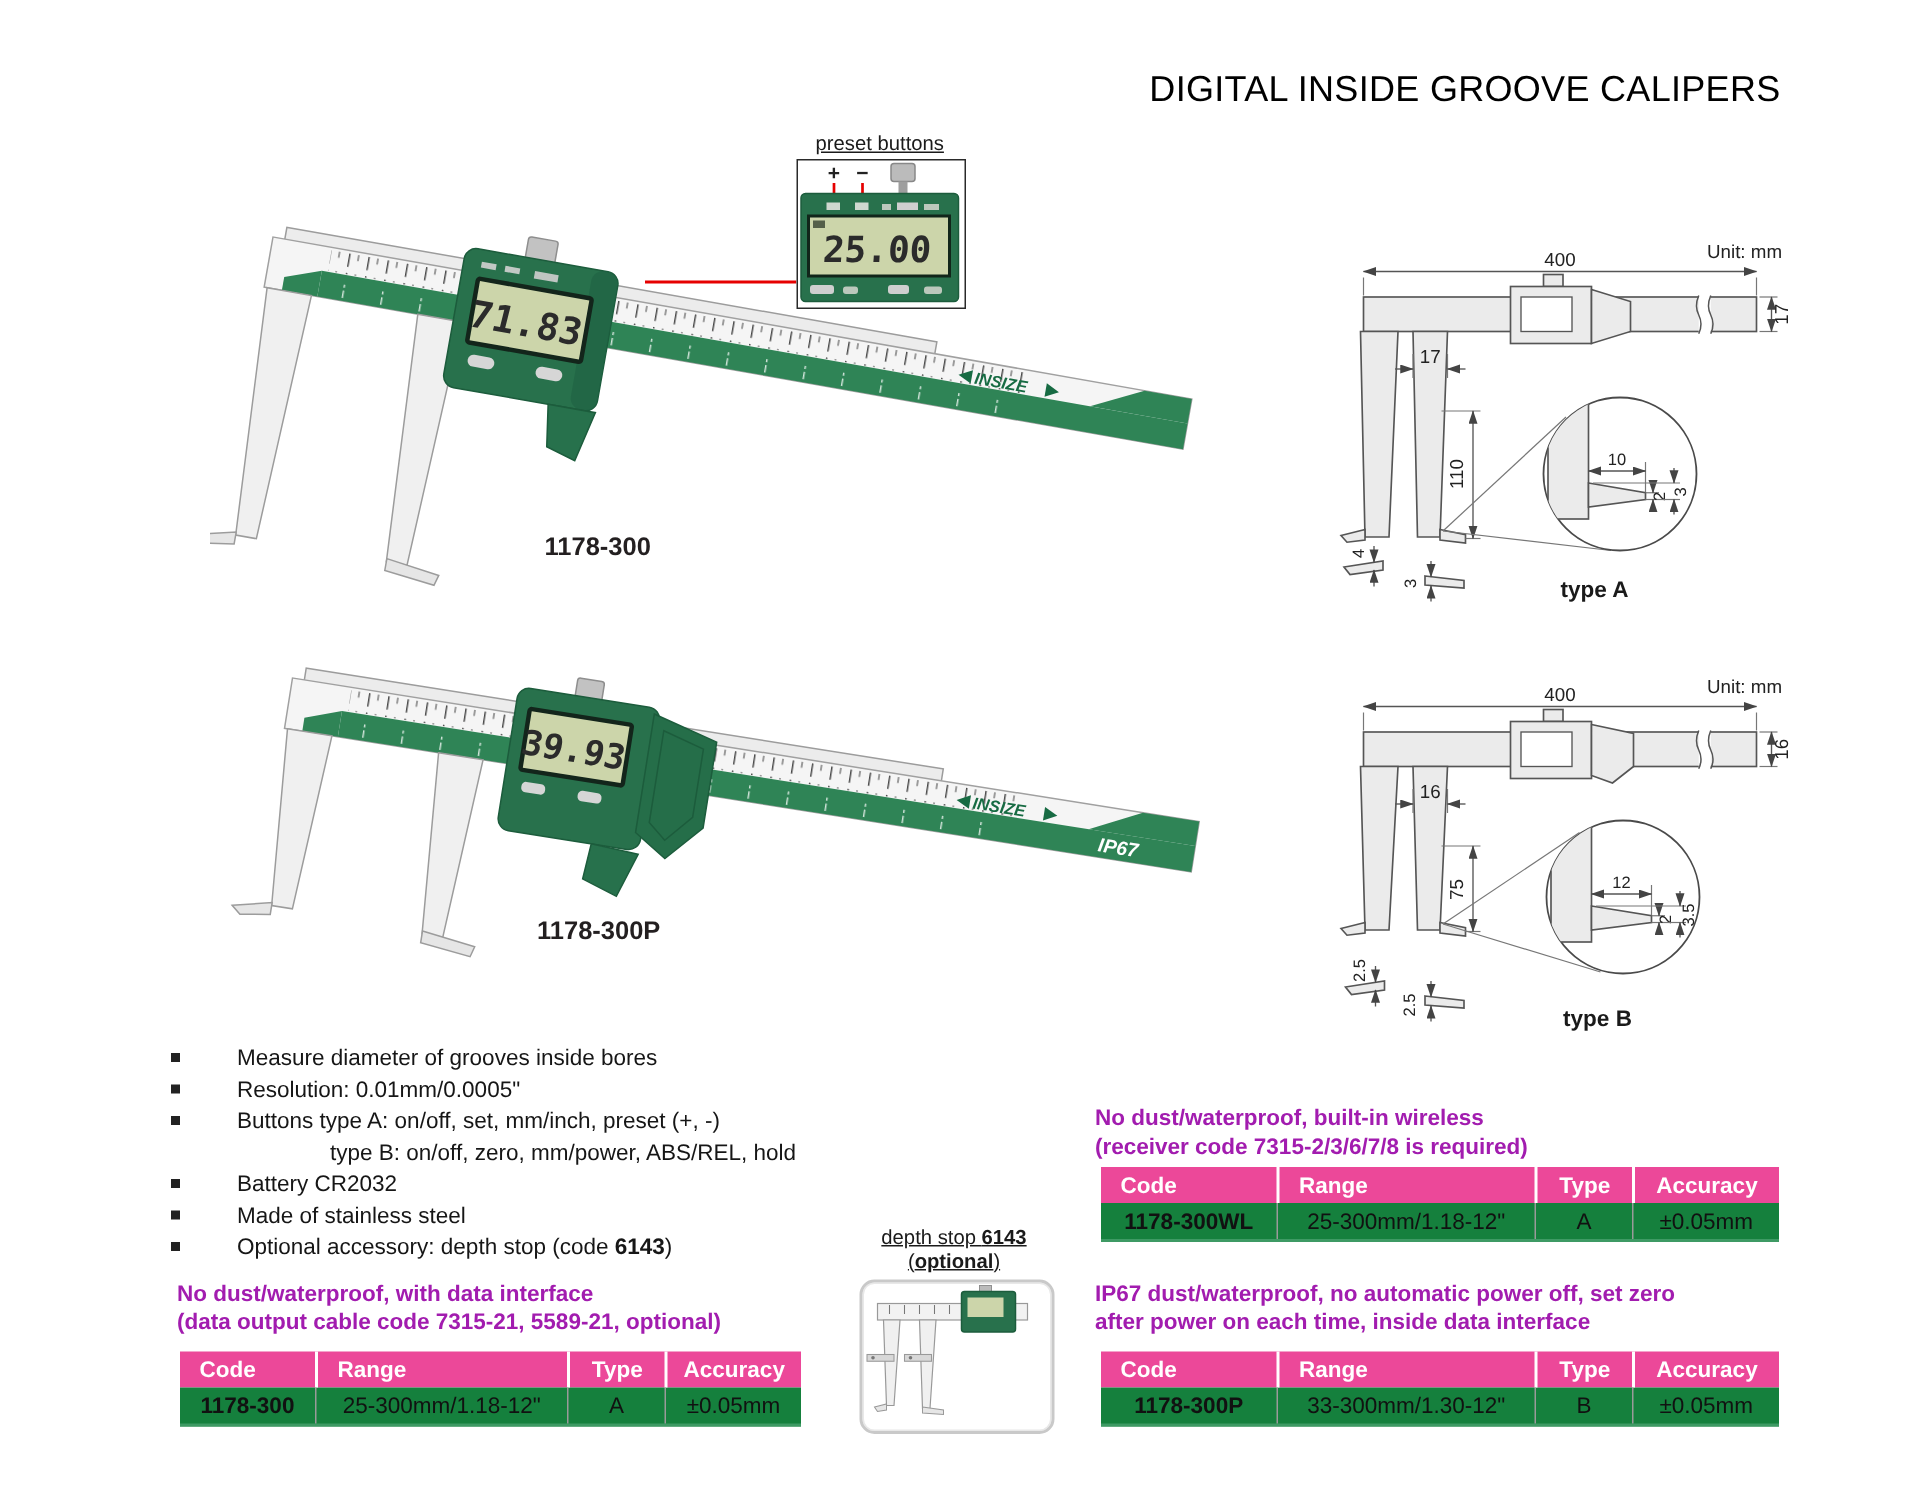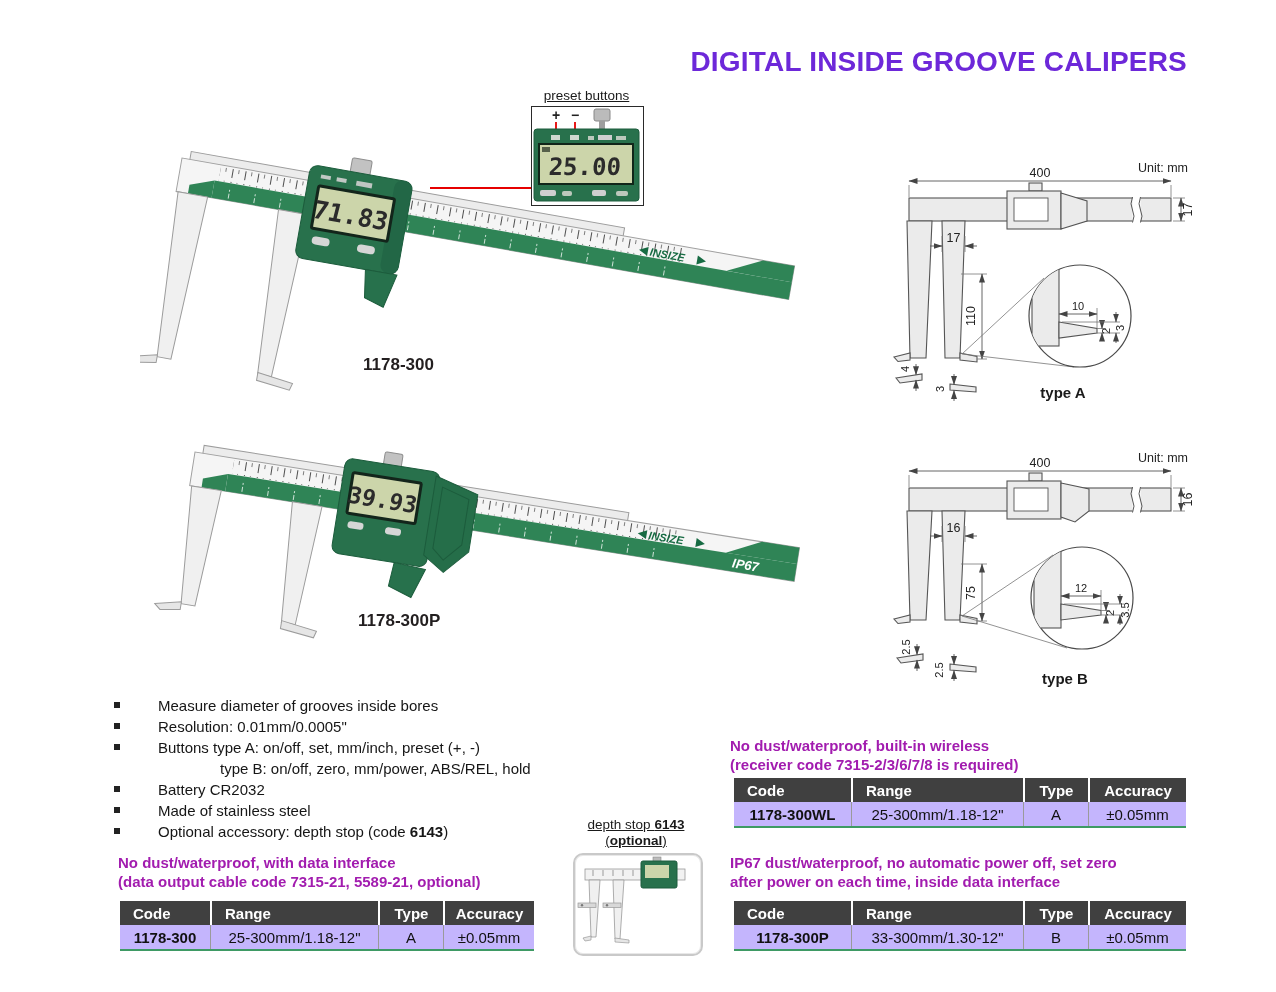--- a/index.html
+++ b/index.html
@@ -1,38 +1,38 @@
 <!DOCTYPE html>
 <html><head>
 <meta charset="utf-8">
 <style>
   html,body { margin:0; padding:0; background:#fff; }
   .page { position:relative; width:1276px; height:992px; background:#ffffff;
           font-family:"Liberation Sans", sans-serif; color:#1a1a1a; overflow:hidden; }
   .abs { position:absolute; }
-  .page-title { font-size:28px; font-weight:bold; color:#6d28d9; letter-spacing:0.2px; }
+  .page-title { font-size:24px; font-weight:normal; color:#000000; letter-spacing:0.2px; }
   .model-label { font-size:17px; font-weight:bold; color:#231f20; }
   .small-label { font-size:13.5px; color:#1a1a1a; text-align:center; line-height:16px;text-decoration:underline; }
   .red-line { height:2px; background:#e60000; }
 
   
   .features { width:500px; font-size:15px; line-height:21px; color:#161616; }
   .feat { display:flex; align-items:flex-start;gap:28px; }
   .sq { flex:0 0 auto; width:6px; height:6px; background:#222; margin:7px 10px 0 0; }
   .indent { padding-left:62px; }
 
   
   .cat-title { font-size:15px; font-weight:bold; line-height:18.5px; color:#a21caf; }
   .cat-table { font-size:15px; }
-  .thead { display:flex; background:#404040; color:#fff; font-weight:bold; }
+  .thead { display:flex; background:#ec4899; color:#fff; font-weight:bold; }
   .thead .c { height:24px; display:flex; align-items:center; box-sizing:border-box; }
   .thead .c.pad { padding-left:13px; }
   .thead .c.ctr { justify-content:center; }
   .thead .c + .c { border-left:2px solid #fff; }
-  .trow { display:flex; background:#c4b5fd; color:#111; border-bottom:2px solid #3E9A64; }
+  .trow { display:flex; background:#15803d; color:#111; border-bottom:2px solid #3E9A64; }
   .trow .c { height:24px; display:flex; align-items:center; justify-content:center; box-sizing:border-box; }
   .trow .c + .c { border-left:1px solid #9a9a9a; }
   .tbl-l .c1{width:90px} .tbl-l .c2{width:168px} .tbl-l .c3{width:65px} .tbl-l .c4{width:91px}
   .tbl-r .c1{width:117px} .tbl-r .c2{width:172px} .tbl-r .c3{width:65px} .tbl-r .c4{width:98px}
   .code-cell { font-weight:bold; }
 
   
   .dtext { font-size:12.5px; fill:#222; font-family:"Liberation Sans", sans-serif; }
   .dtext-s { font-size:11px; fill:#222; font-family:"Liberation Sans", sans-serif; }
   .dtype { font-size:15px; font-weight:bold; fill:#1a1a1a; font-family:"Liberation Sans", sans-serif; }

